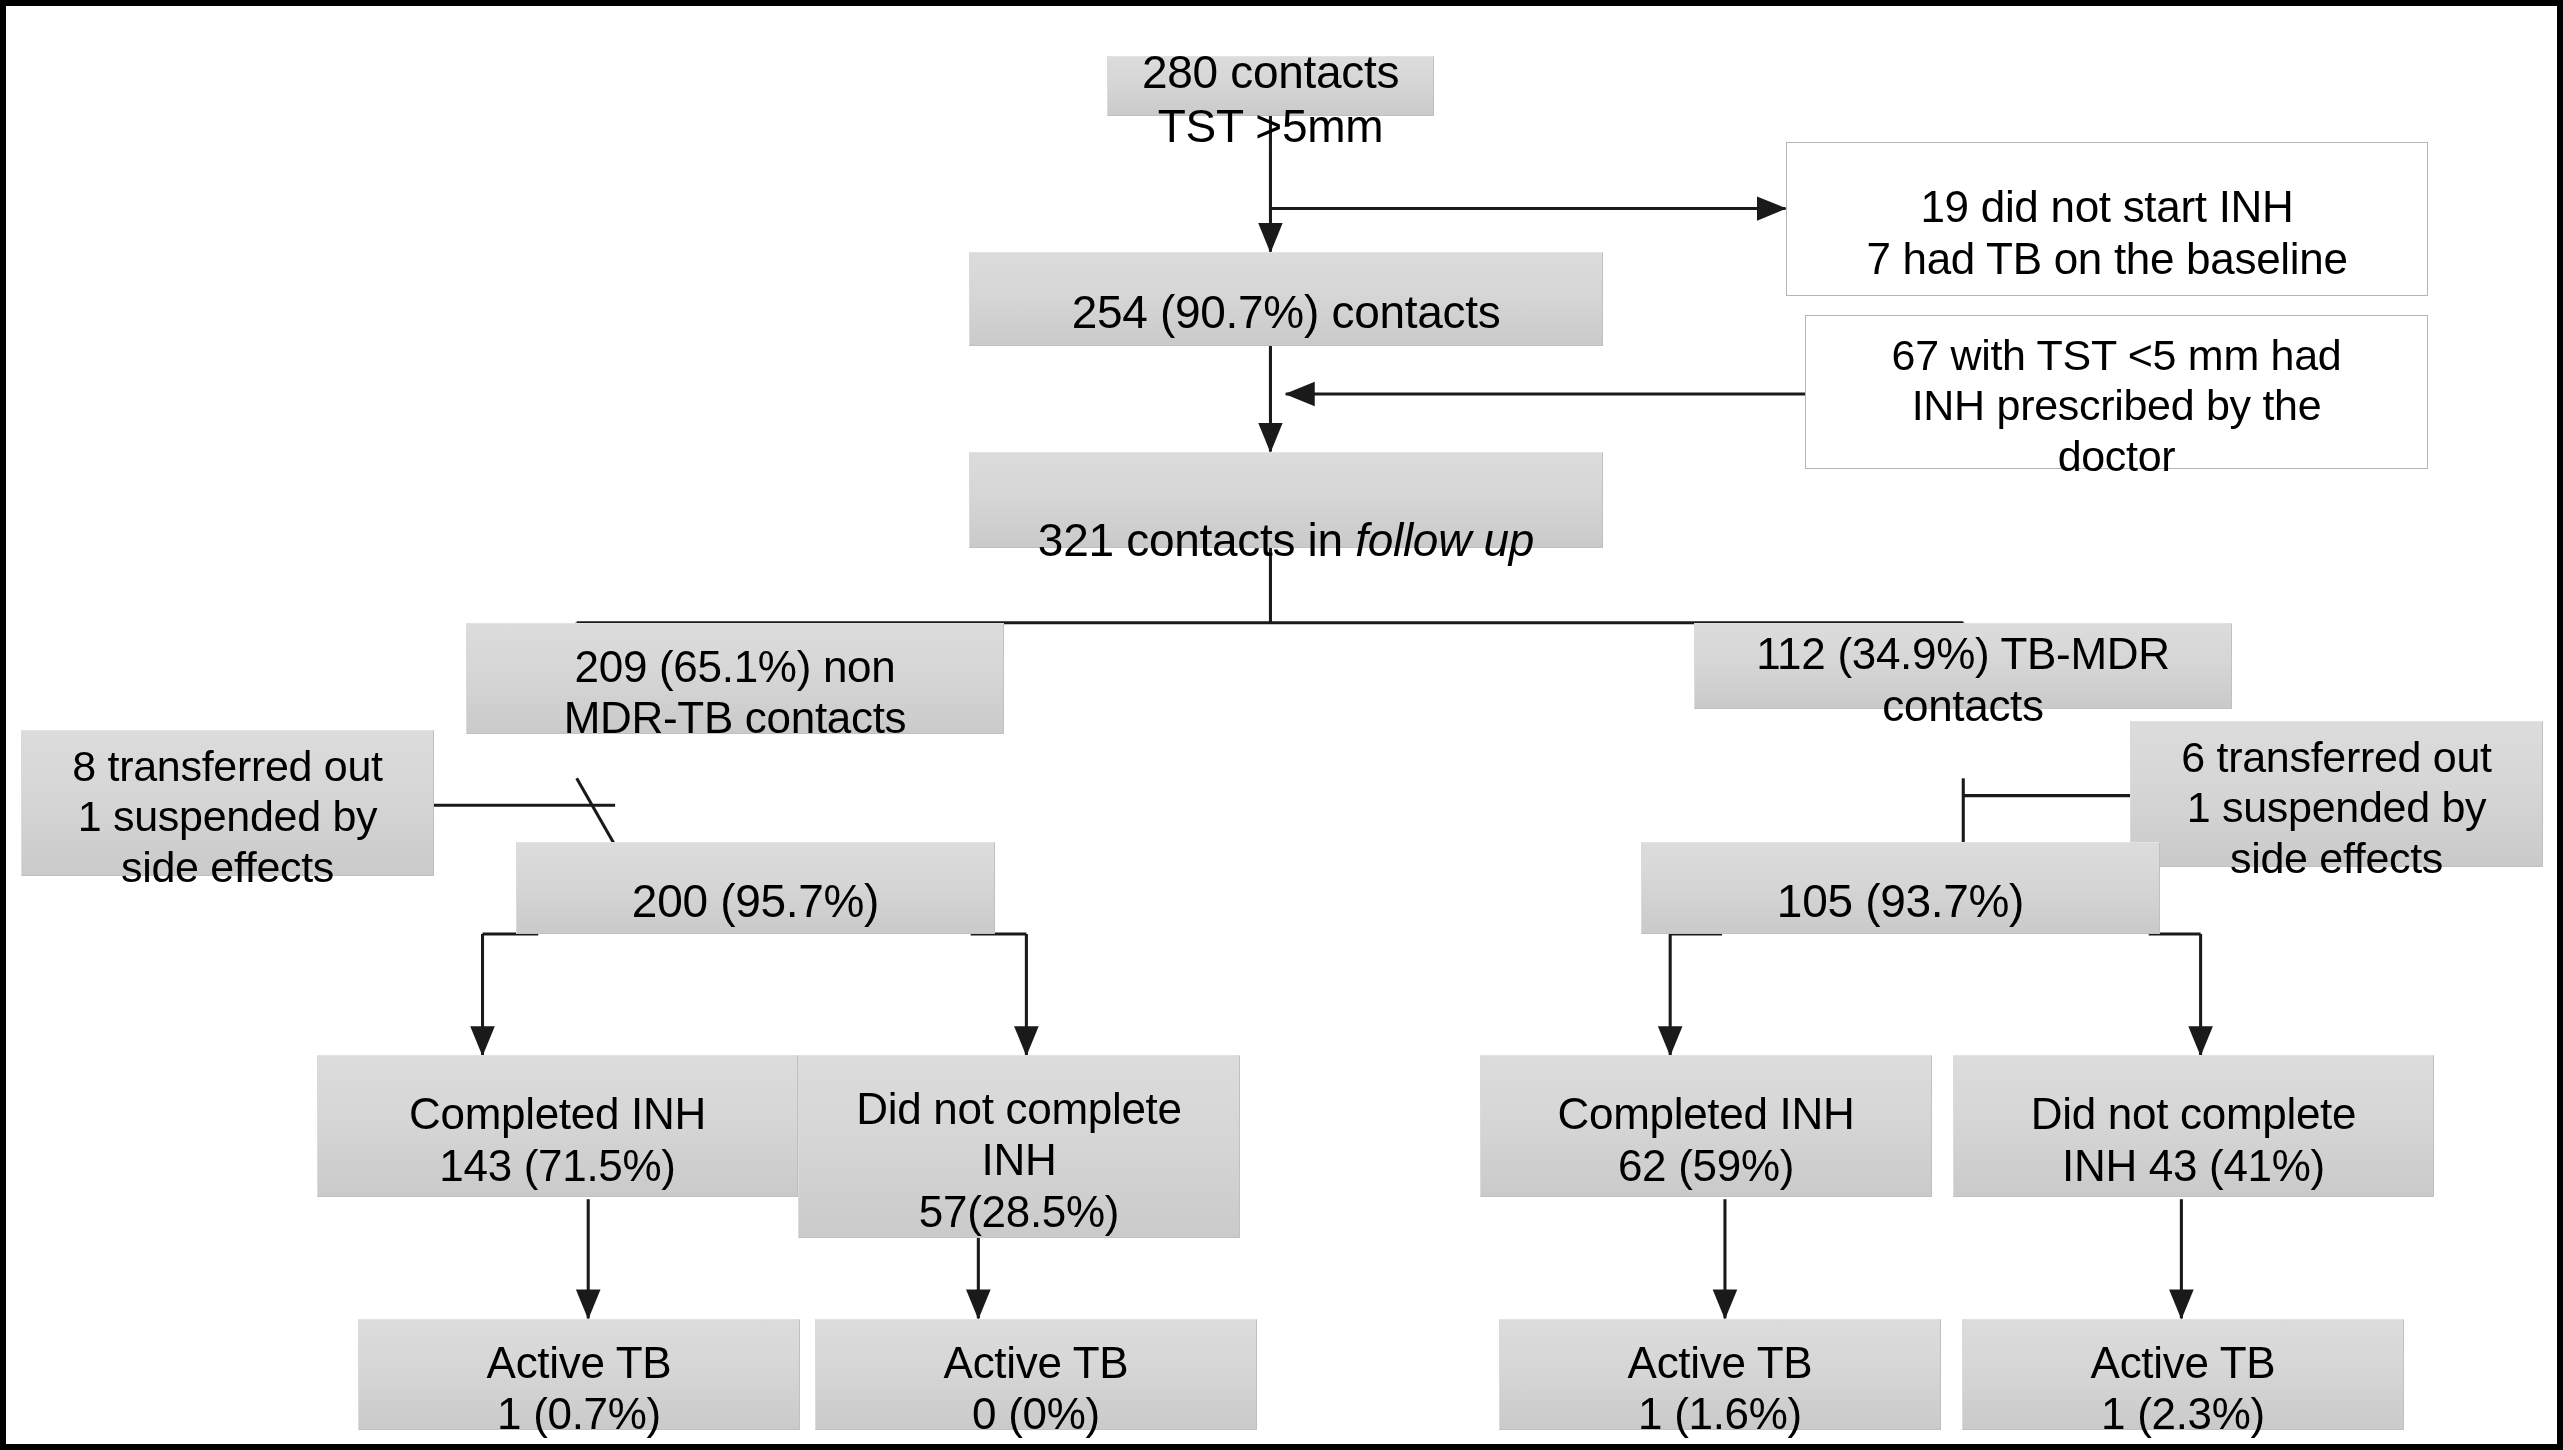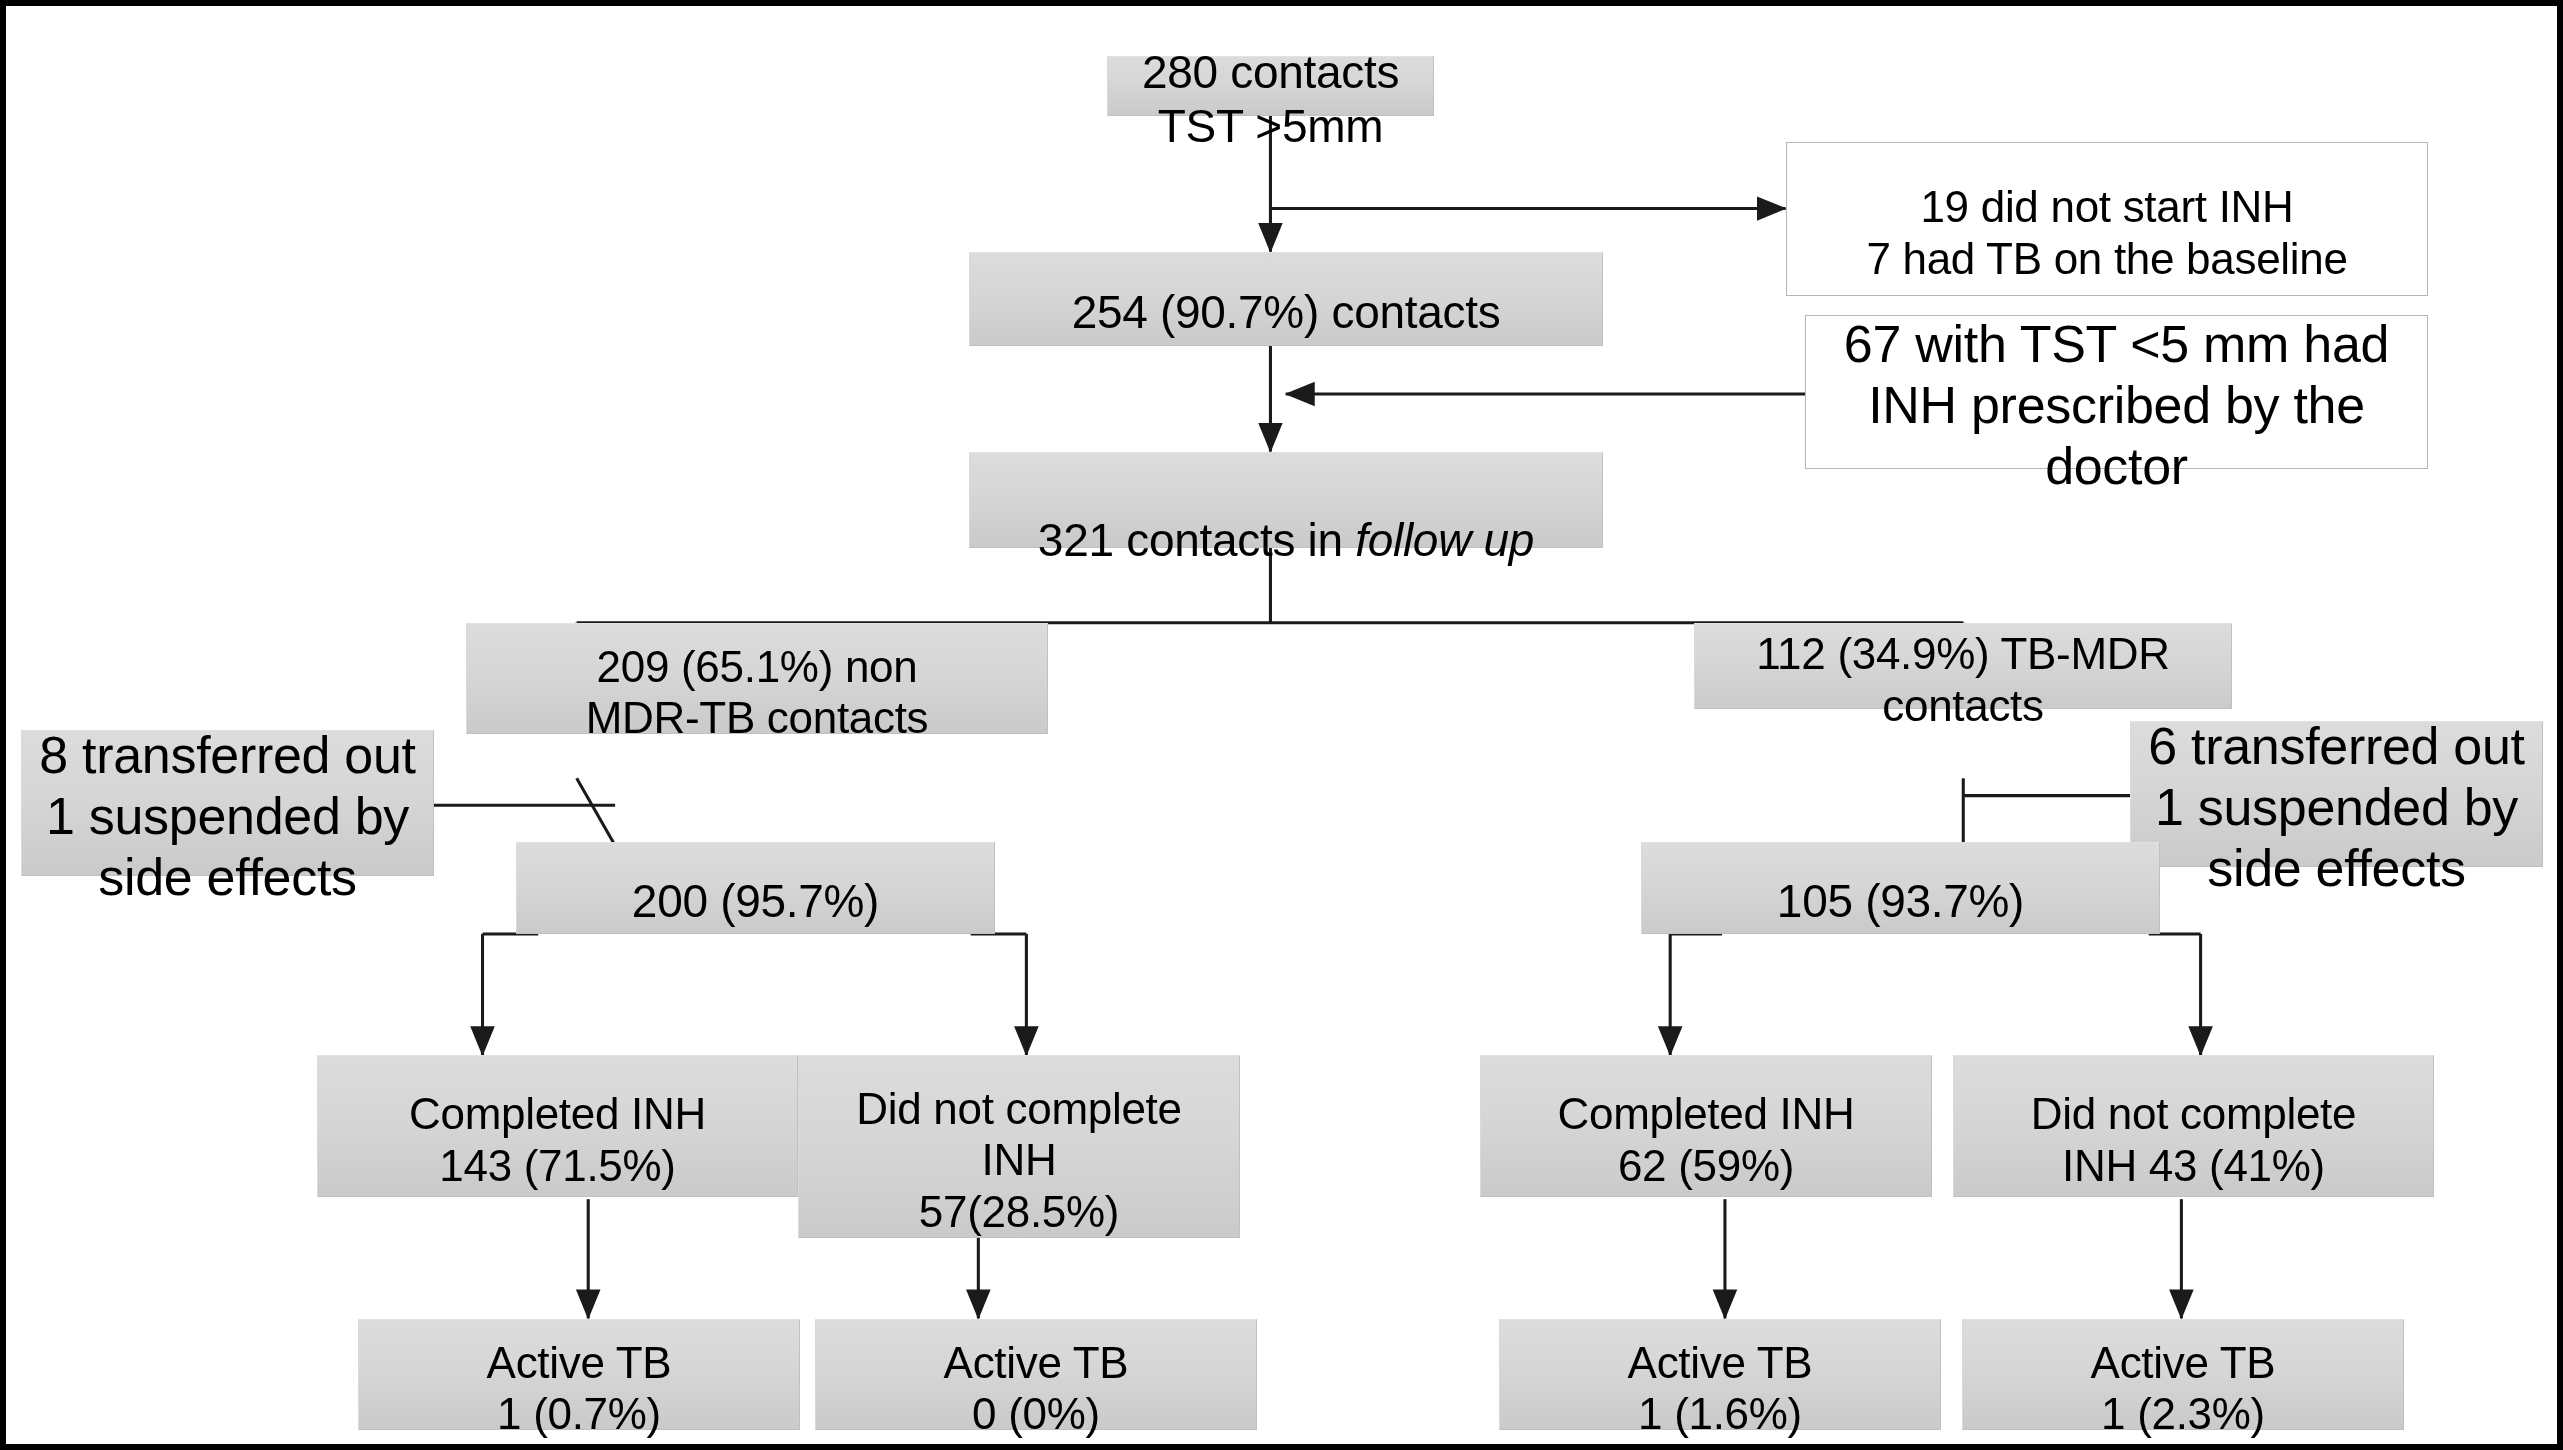--- a/index.html
+++ b/index.html
@@ -59,21 +59,21 @@
   }
   .node .txt {
     display: block;
     width: 100%;
     padding: 0 5.8px;
     box-sizing: border-box;
     margin-top: 27px;
   }
   .f48 { font-size: 46px; }
   .f46 { font-size: 44px; }
-  .f45 { font-size: 52px; }
+  .f45 { font-size: 43px; }
   .ital { font-style: italic; }
 </style>
 </head>
 <body>
 
 <div id="frame"></div>
 
 <div id="canvas">
 
   <svg class="edges" viewBox="0 0 2667 1509" xmlns="http://www.w3.org/2000/svg">
@@ -142,21 +142,21 @@
 INH prescribed by the
 doctor</span>
   </div>
 
   <div class="node gray f48" style="left:969px; top:452px; width:634px; height:96px;">
     <span class="txt">
       <span>321 contacts in </span><span class="ital">follow up</span>
     </span>
   </div>
 
-  <div class="node gray f46" style="left:466px; top:623px; width:582px; height:111px;">
+  <div class="node gray f46" style="left:466px; top:623px; width:538px; height:111px;">
     <span class="txt">209 (65.1%)  non
 MDR-TB contacts</span>
   </div>
 
   <div class="node gray f46" style="left:1694px; top:623px; width:538px; height:86px;">
     <span class="txt">112 (34.9%)  TB-MDR
 contacts</span>
   </div>
 
   <div class="node gray f45" style="left:21px; top:730px; width:413px; height:146px;">

